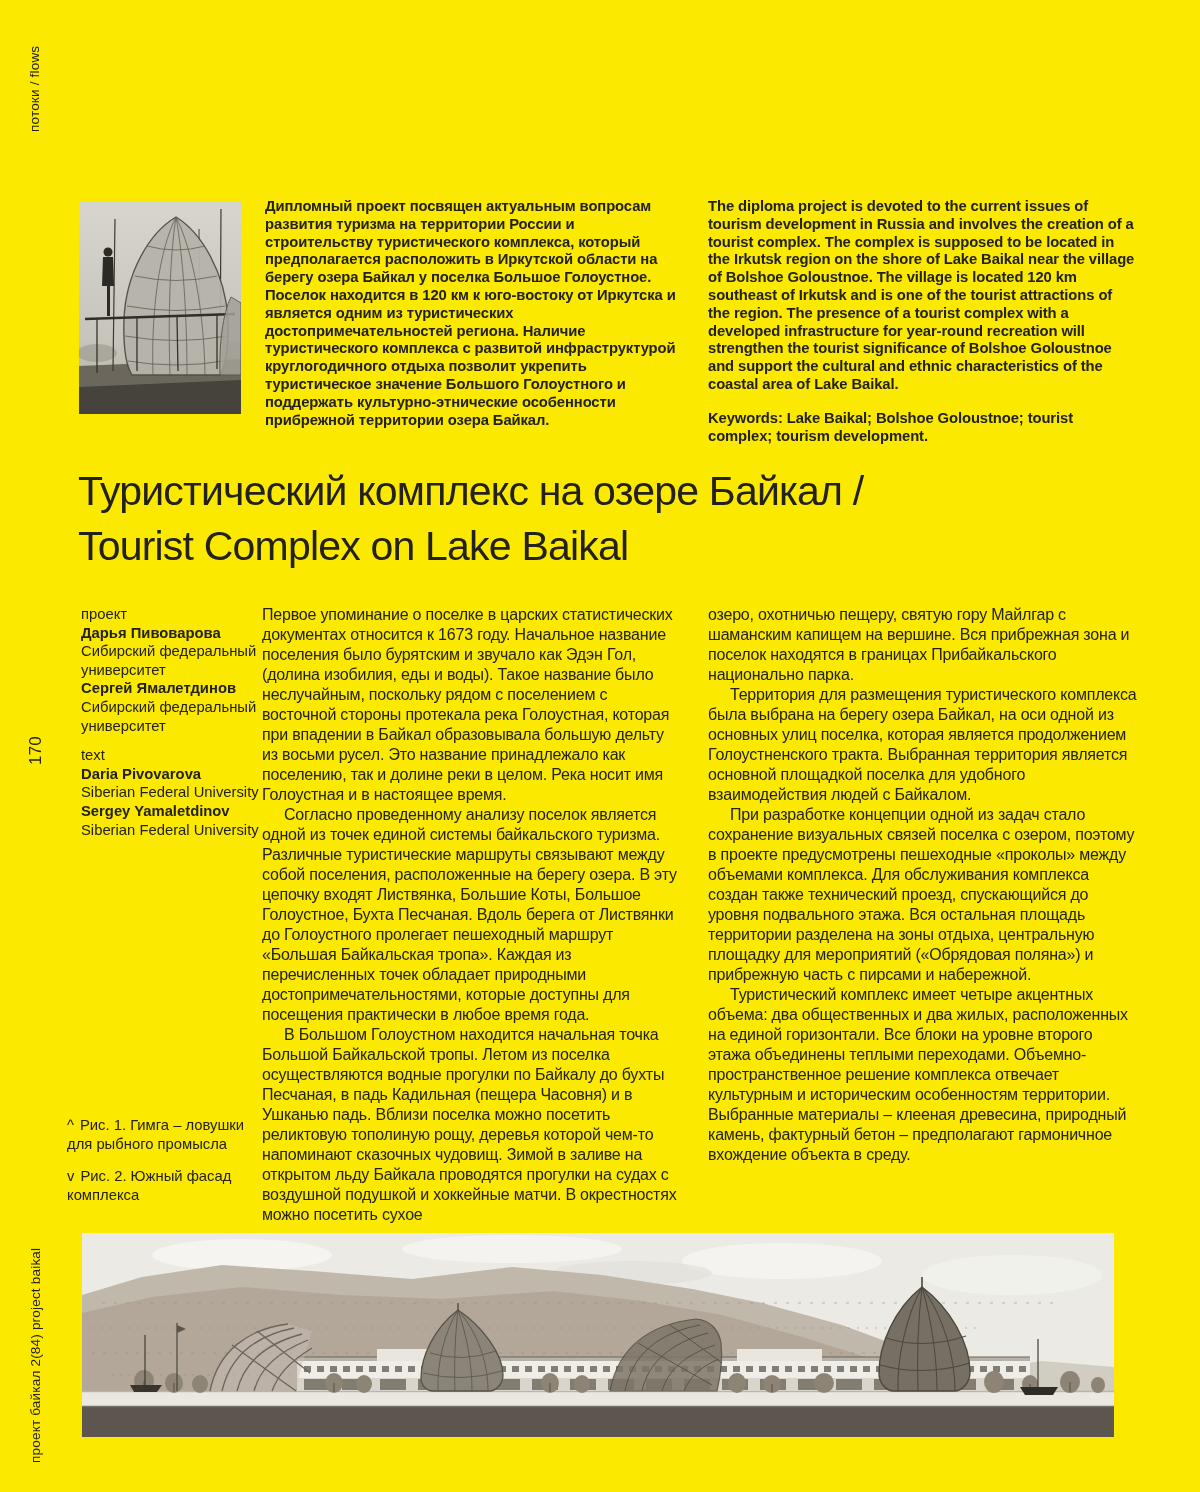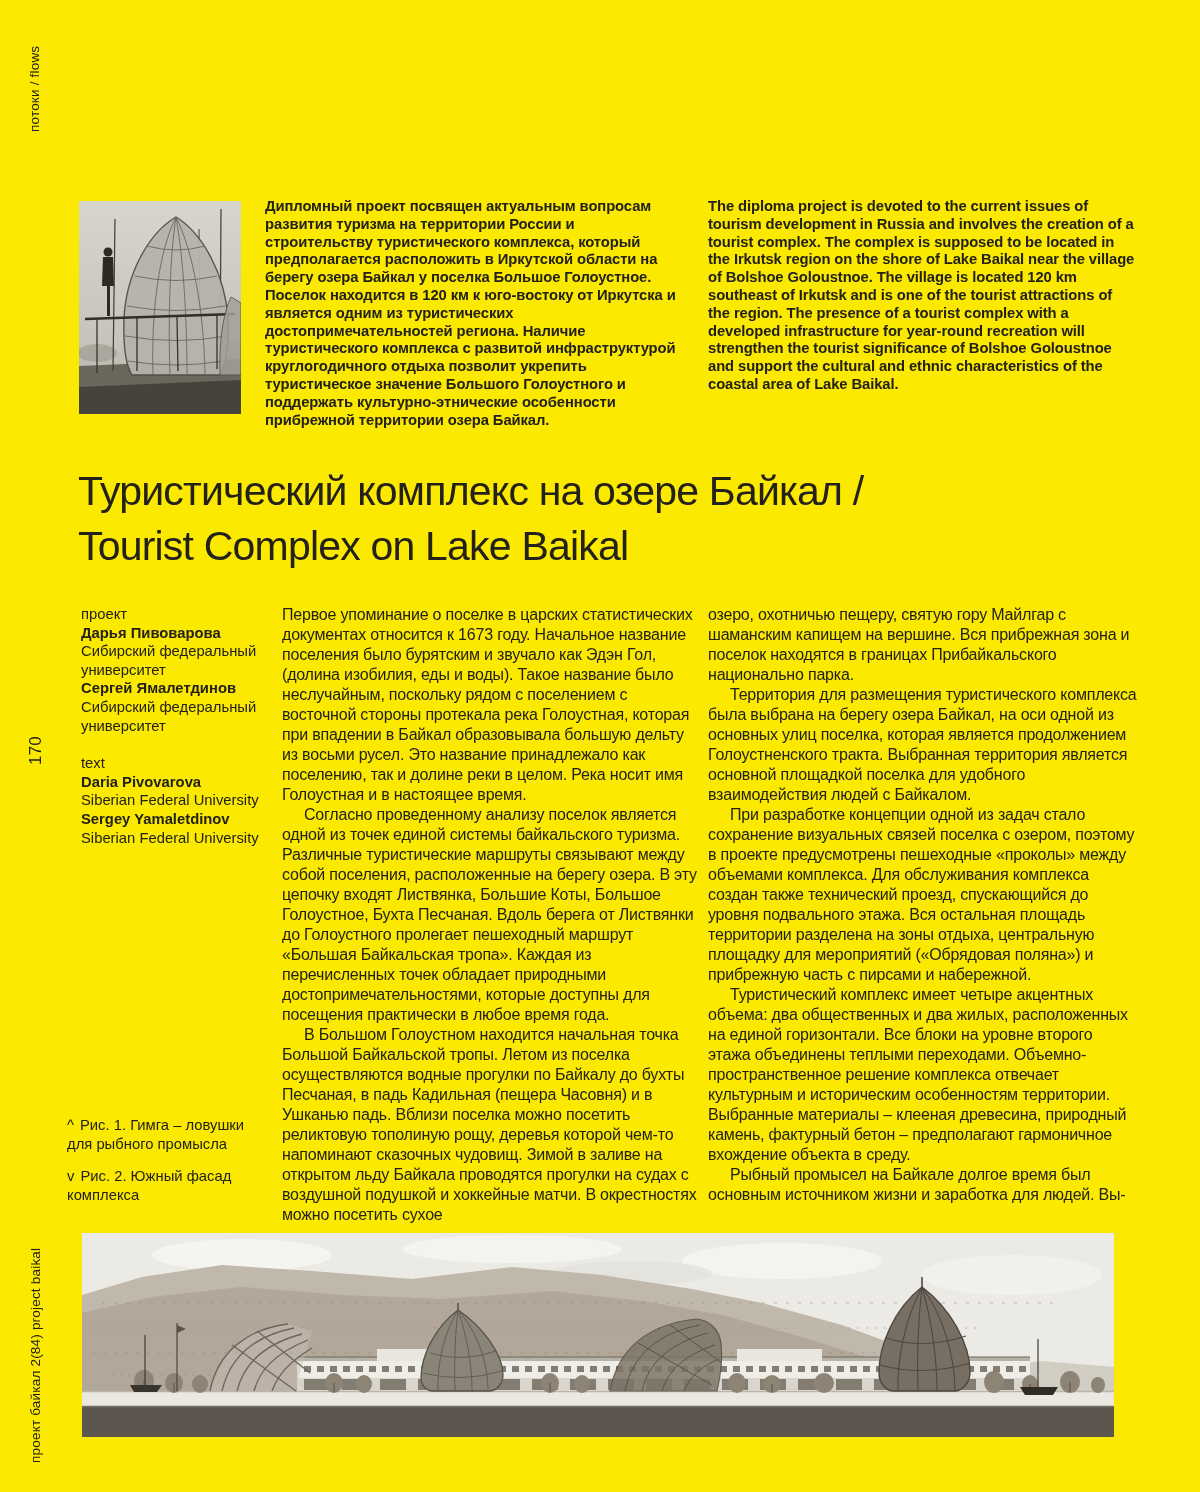--- a/index.html
+++ b/index.html
@@ -22,24 +22,24 @@
     font-weight:bold;font-size:14.8px;line-height:17.8px;letter-spacing:-0.1px;
   }
   #abstract-ru{left:265px;top:198px;width:420px;}
   #abstract-en{left:708px;top:198px;width:430px;}
   .kw{margin-top:16px;}
   #title{
     left:78px;top:464px;width:1060px;
     font-size:41px;line-height:55px;font-weight:400;letter-spacing:-0.8px;
   }
   #authors{left:81px;top:605px;width:182px;font-size:14.8px;line-height:18.6px;}
-  #authors .grp2{margin-top:19px;}
+  #authors .grp2{margin-top:11px;}
   .bold{font-weight:bold;}
   .bodycol{font-size:16px;line-height:20px;letter-spacing:-0.2px;top:605px;}
-  #col1{left:282px;width:418px;}
+  #col1{left:262px;width:418px;}
   #col2{left:708px;width:429px;}
   .bodycol p{margin:0;}
   .bodycol p.ind{text-indent:22px;}
   #captions{left:67px;top:1116px;width:190px;font-size:14.8px;line-height:19px;}
   #captions .cap2{margin-top:13px;}
   .capmark{display:inline-block;margin-right:6px;}
   #fig2{left:82px;top:1233px;width:1032px;height:204px;}
 </style>
 </head>
 <body>
@@ -88,20 +88,21 @@
     <path d="M24,56 L34,56 L35,85 L31,85 L31,115 L28,115 L28,85 L23,85 Z" fill="#2b2a25"></path>
     <path d="M152,96 C144,112 140,142 141,174 L162,174 L162,102 Z" fill="#a3a097" stroke="#565349" stroke-width="1" opacity="0.85"></path>
   </svg>
 </div>
 
 <div class="abs abstract" id="abstract-ru">
   <div>Дипломный проект посвящен актуальным вопросам развития туризма на территории России и строительству туристического комплекса, который предполагается расположить в Иркутской области на берегу озера Байкал у поселка Большое Голоустное. Поселок находится в 120 км к юго-востоку от Иркутска и является одним из туристических достопримечательностей региона. Наличие туристического комплекса с развитой инфраструктурой круглогодичного отдыха позволит укрепить туристическое значение Большого Голоустного и поддержать культурно-этнические особенности прибрежной территории озера Байкал.</div>
 </div>
 <div class="abs abstract" id="abstract-en">
   <div>The diploma project is devoted to the current issues of tourism development in Russia and involves the creation of a tourist complex. The complex is supposed to be located in the Irkutsk region on the shore of Lake Baikal near the village of Bolshoe Goloustnoe. The village is located 120 km southeast of Irkutsk and is one of the tourist attractions of the region. The presence of a tourist complex with a developed infrastructure for year-round recreation will strengthen the tourist significance of Bolshoe Goloustnoe and support the cultural and ethnic characteristics of the coastal area of Lake Baikal.</div>
+  <div class="kw">Keywords: Lake Baikal; Bolshoe Goloustnoe; tourist complex; tourism development.</div>
 </div>
 
 <div class="abs" id="title">
   <div>Туристический комплекс на озере Байкал /</div>
   <div>Tourist Complex on Lake Baikal</div>
 </div>
 
 <div class="abs" id="authors">
   <div class="grp1">
     <div>проект</div>
@@ -122,21 +123,20 @@
 <div class="abs bodycol" id="col1">
   <p>Первое упоминание о поселке в царских статистических документах относится к 1673 году. Начальное название поселения было бурятским и звучало как Эдэн Гол, (долина изобилия, еды и воды). Такое название было неслучайным, поскольку рядом с поселением с восточной стороны протекала река Голоустная, которая при впадении в Байкал образовывала большую дельту из восьми русел. Это название принадлежало как поселению, так и долине реки в целом. Река носит имя Голоустная и в настоящее время.</p>
   <p class="ind">Согласно проведенному анализу поселок является одной из точек единой системы байкальского туризма. Различные туристические маршруты связывают между собой поселения, расположенные на берегу озера. В эту цепочку входят Листвянка, Большие Коты, Большое Голоустное, Бухта Песчаная. Вдоль берега от Листвянки до Голоустного пролегает пешеходный маршрут «Большая Байкальская тропа». Каждая из перечисленных точек обладает природными достопримечательностями, которые доступны для посещения практически в любое время года.</p>
   <p class="ind">В Большом Голоустном находится начальная точка Большой Байкальской тропы. Летом из поселка осуществляются водные прогулки по Байкалу до бухты Песчаная, в падь Кадильная (пещера Часовня) и в Ушканью падь. Вблизи поселка можно посетить реликтовую тополиную рощу, деревья которой чем-то напоминают сказочных чудовищ. Зимой в заливе на открытом льду Байкала проводятся прогулки на судах с воздушной подушкой и хоккейные матчи. В окрестностях можно посетить сухое</p>
 </div>
 <div class="abs bodycol" id="col2">
   <p>озеро, охотничью пещеру, святую гору Майлгар с шаманским капищем на вершине. Вся прибрежная зона и поселок находятся в границах Прибайкальского национально парка.</p>
   <p class="ind">Территория для размещения туристического комплекса была выбрана на берегу озера Байкал, на оси одной из основных улиц поселка, которая является продолжением Голоустненского тракта. Выбранная территория является основной площадкой поселка для удобного взаимодействия людей с Байкалом.</p>
   <p class="ind">При разработке концепции одной из задач стало сохранение визуальных связей поселка с озером, поэтому в проекте предусмотрены пешеходные «проколы» между объемами комплекса. Для обслуживания комплекса создан также технический проезд, спускающийся до уровня подвального этажа. Вся остальная площадь территории разделена на зоны отдыха, центральную площадку для мероприятий («Обрядовая поляна») и прибрежную часть с пирсами и набережной.</p>
   <p class="ind">Туристический комплекс имеет четыре акцентных объема: два общественных и два жилых, расположенных на единой горизонтали. Все блоки на уровне второго этажа объединены теплыми переходами. Объемно-пространственное решение комплекса отвечает культурным и историческим особенностям территории. Выбранные материалы – клееная древесина, природный камень, фактурный бетон – предполагают гармоничное вхождение объекта в среду.</p>
-  <p class="ind">Рыбный промысел на Байкале долгое время был основным источником жизни и заработка для людей. Вы-</p>
 </div>
 
 <div class="abs" id="captions">
   <div class="cap1">
     <span class="capmark">^</span><span>Рис. 1. Гимга – ловушки для рыбного промысла</span>
   </div>
   <div class="cap2">
     <span class="capmark">v</span><span>Рис. 2. Южный фасад комплекса</span>
   </div>
 </div>

